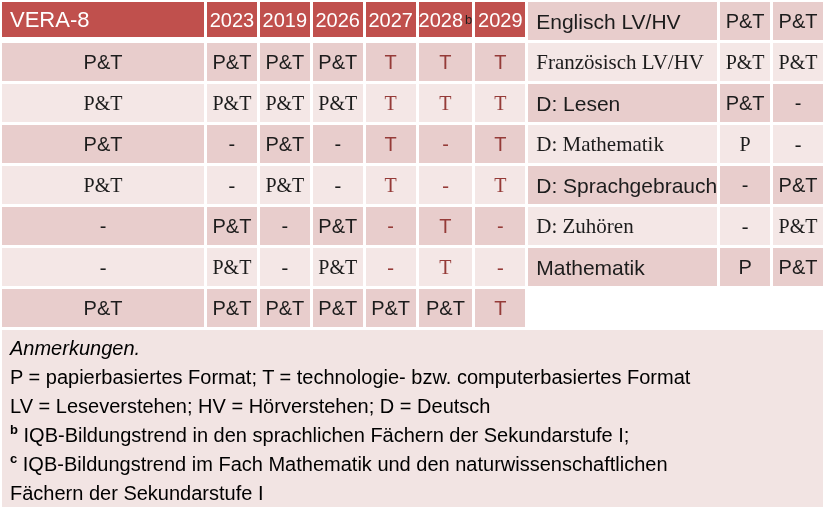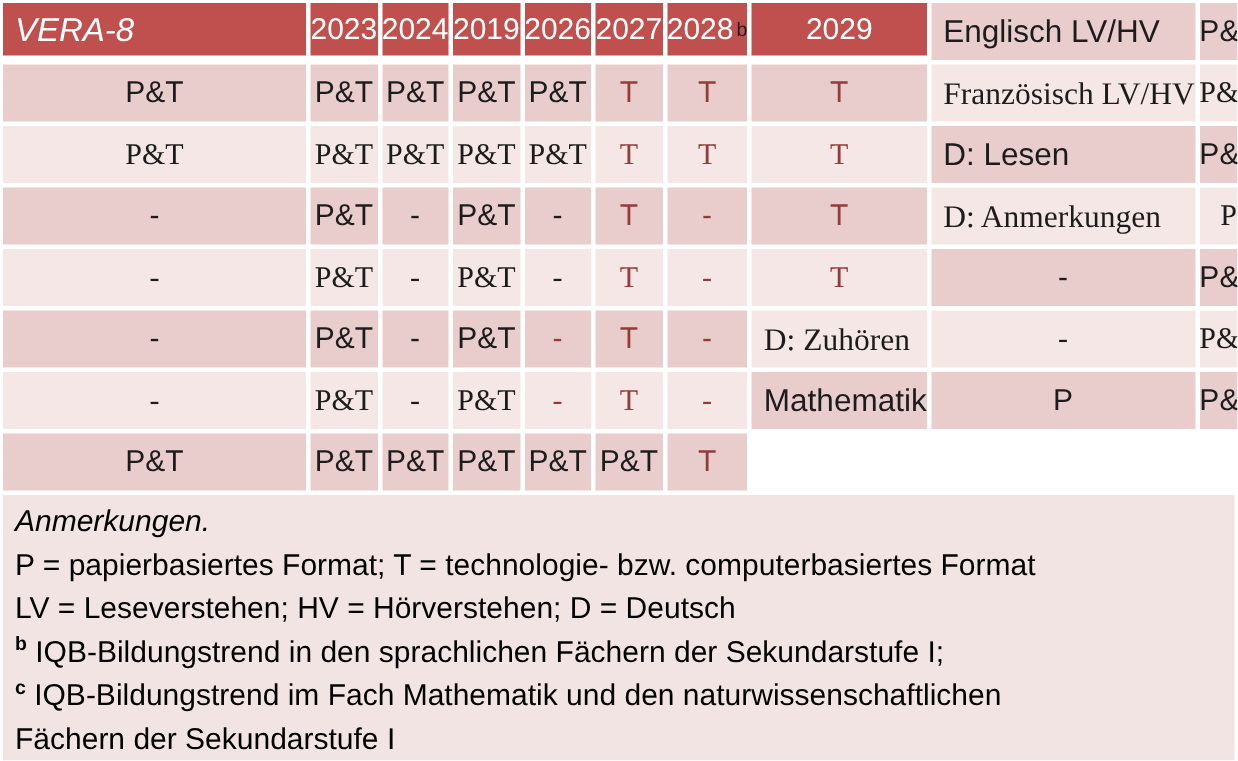--- a/index.html
+++ b/index.html
@@ -29,21 +29,20 @@
   }
   .cell.header {
     height: 35px;
     background: var(--header-bg, #C0504D);
     color: var(--header-text, #fff);
   }
   .cell.corner {
     justify-content: flex-start;
     padding-left: 8px;
     font-size: 22px;
-    font-style: italic;
   }
   .cell.body { height: 38px; }
   .cell.dark  { background: var(--band-dark, #E8CDCC); }
   .cell.light { background: var(--band-light, #F4E7E6); font-family: Liberation Serif, serif; }
   .cell.label-cell {
     justify-content: flex-start;
     padding-left: 8px;
     font-size: 21px;
   }
   .cell.red { color: var(--tech-red, #953B38); }
@@ -72,23 +71,20 @@
   }
 </style>
 </head>
 <body>
 
 <div class="slide" style="--header-bg: #C0504D; --header-text: #FFFFFF; --band-dark: #E8CDCC; --band-light: #F4E7E6; --notes-bg: #F2E4E3; --tech-red: #953B38; --ink: #1C1C1C;">
   <div class="grid" id="grid">
       <div class="cell header corner">VERA-8</div>
       <div class="cell header">
         <span>2023</span>
-      </div>
-      <div class="cell header">
-        <span>2024</span>
       </div>
       <div class="cell header">
         <span>2019</span>
       </div>
       <div class="cell header">
         <span>2026</span>
       </div>
       <div class="cell header">
         <span>2027</span>
       </div>
@@ -122,30 +118,31 @@
       <div class="cell body label-cell dark">D: Lesen</div>
       <div class="cell body dark">P&amp;T</div>
       <div class="cell body dark">-</div>
       <div class="cell body dark">P&amp;T</div>
       <div class="cell body dark">-</div>
       <div class="cell body dark">P&amp;T</div>
       <div class="cell body dark">-</div>
       <div class="cell body dark red">T</div>
       <div class="cell body dark red">-</div>
       <div class="cell body dark red">T</div>
-      <div class="cell body label-cell light">D: Anmerkungen</div>
+      <div class="cell body label-cell light">D: Mathematik</div>
       <div class="cell body light">P</div>
       <div class="cell body light">-</div>
       <div class="cell body light">P&amp;T</div>
       <div class="cell body light">-</div>
       <div class="cell body light">P&amp;T</div>
       <div class="cell body light">-</div>
       <div class="cell body light red">T</div>
       <div class="cell body light red">-</div>
       <div class="cell body light red">T</div>
+      <div class="cell body label-cell dark">D: Sprachgebrauch</div>
       <div class="cell body dark">-</div>
       <div class="cell body dark">P&amp;T</div>
       <div class="cell body dark">-</div>
       <div class="cell body dark">P&amp;T</div>
       <div class="cell body dark">-</div>
       <div class="cell body dark">P&amp;T</div>
       <div class="cell body dark red">-</div>
       <div class="cell body dark red">T</div>
       <div class="cell body dark red">-</div>
       <div class="cell body label-cell light">D: Zuhören</div>

